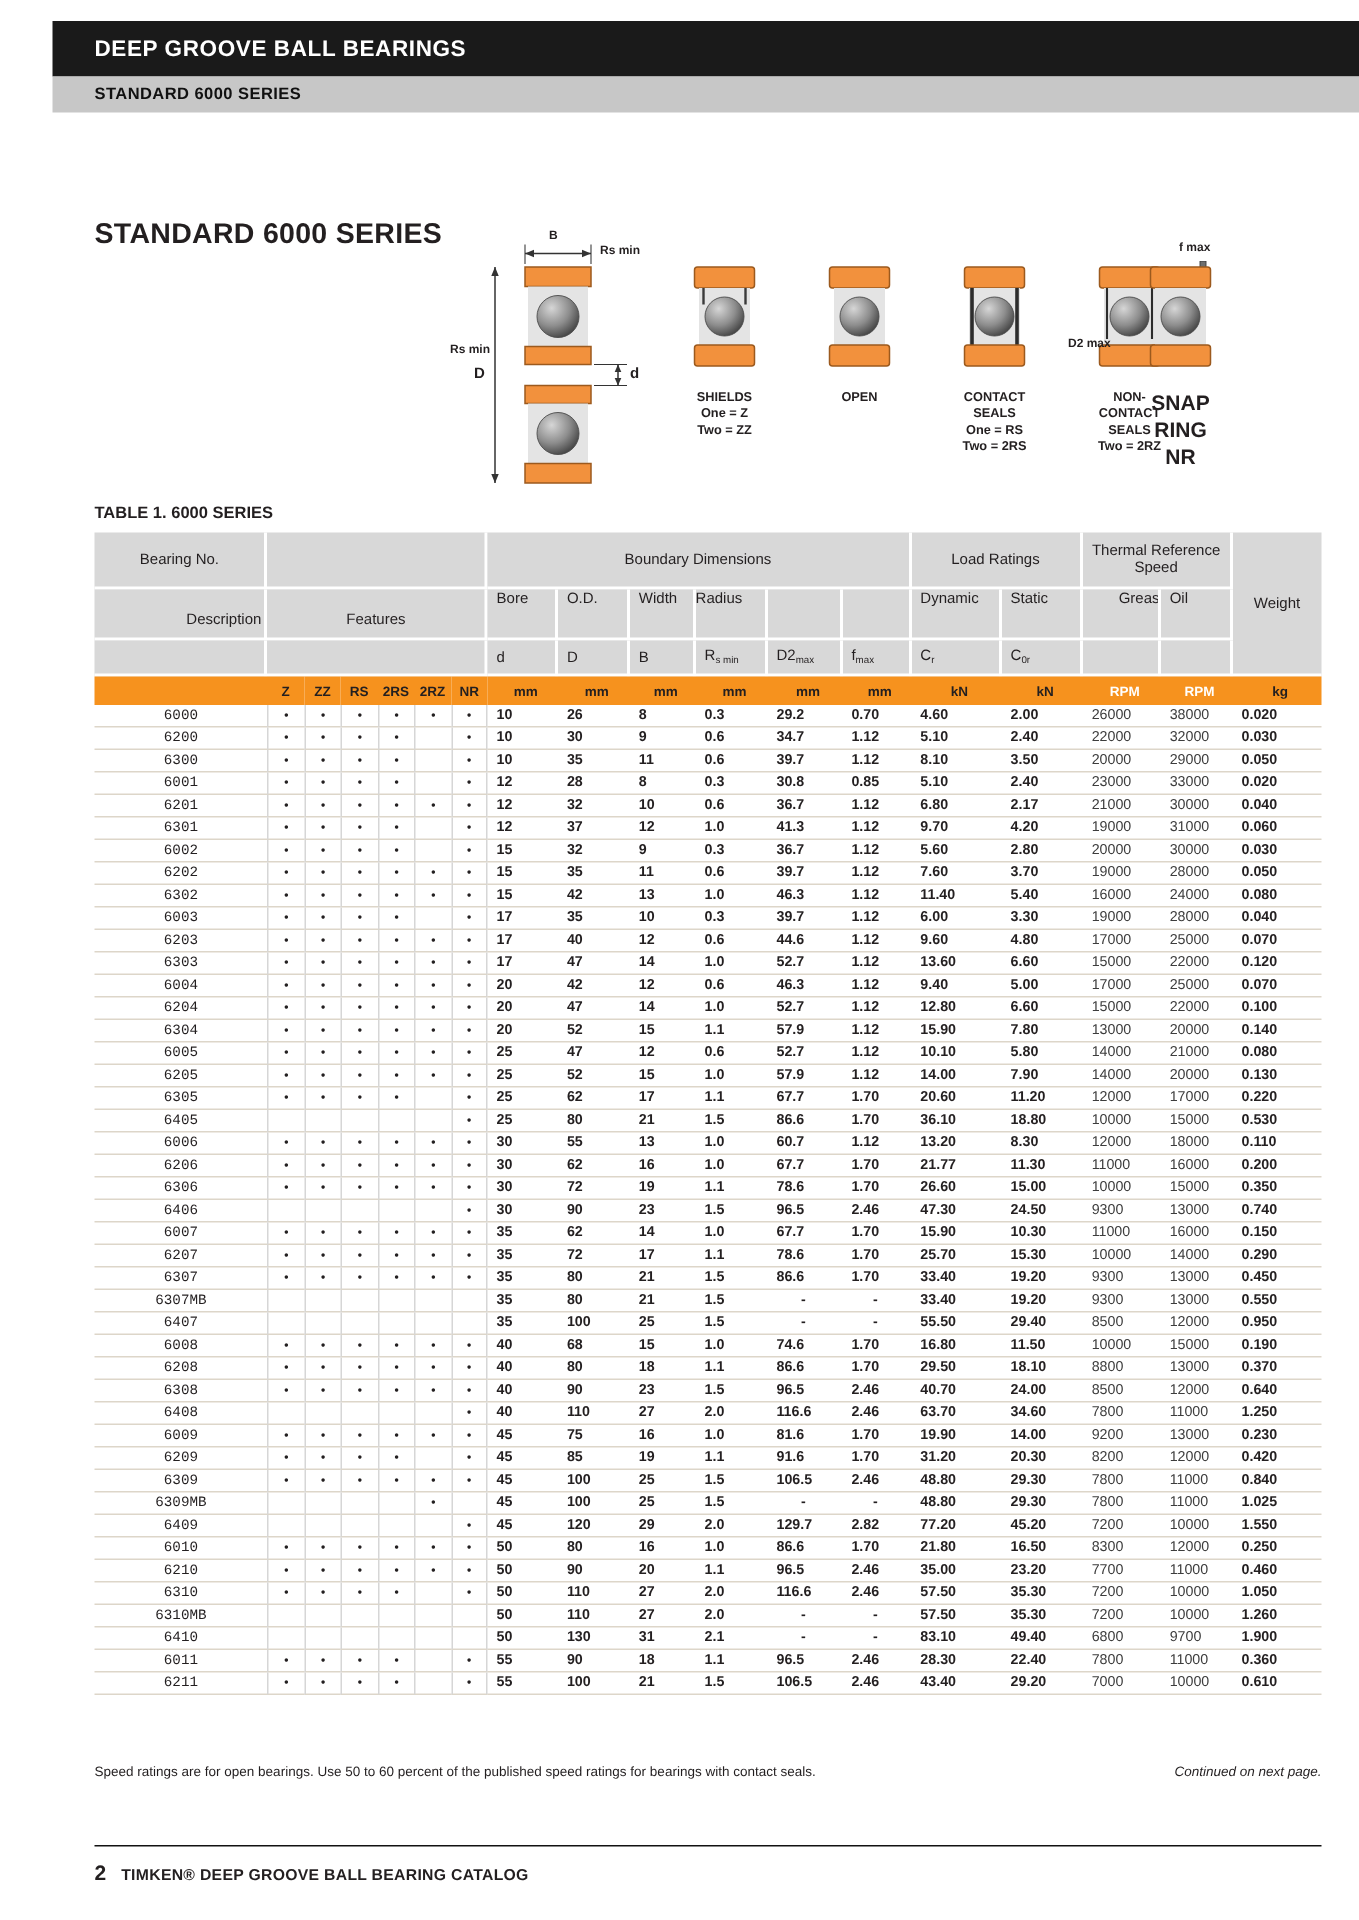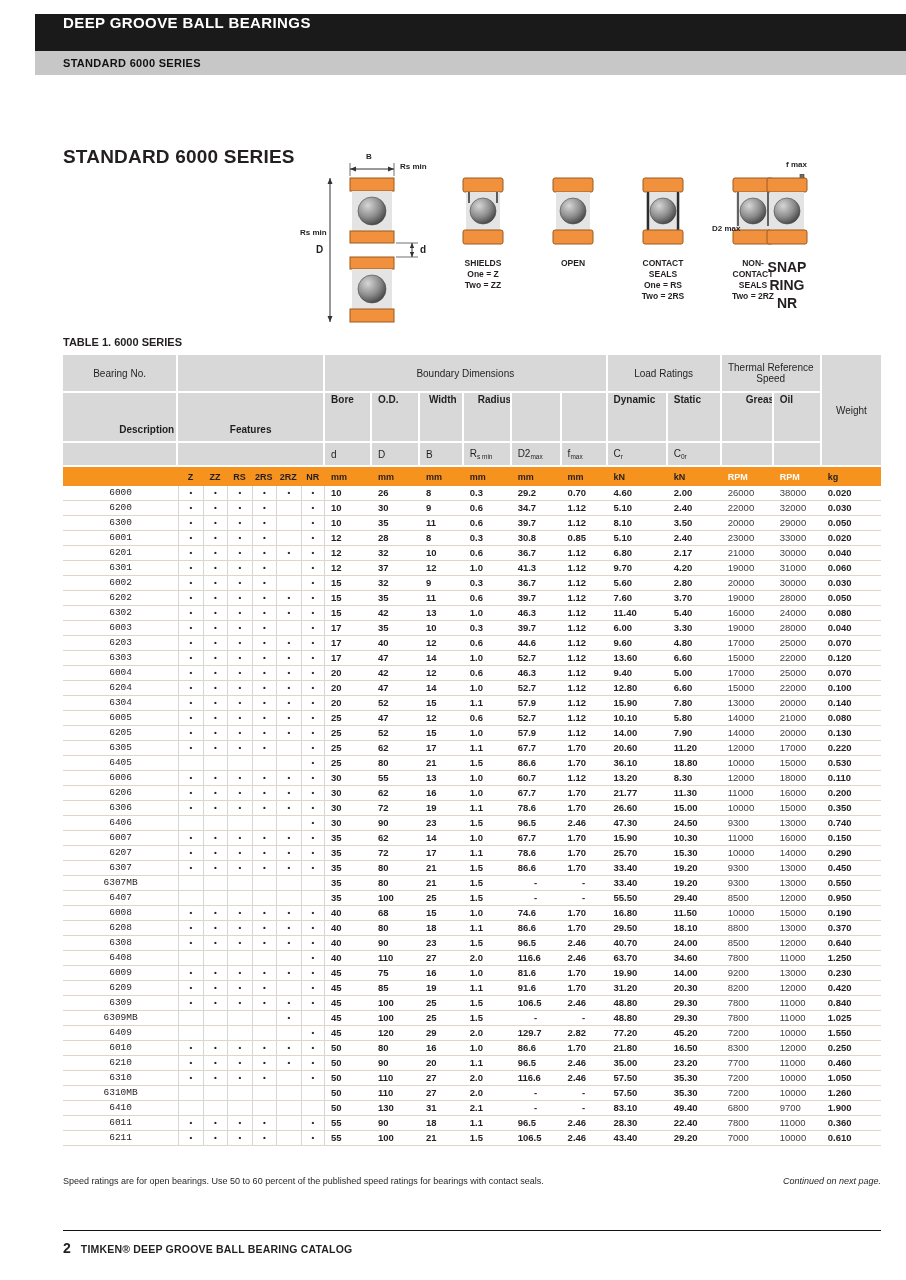--- a/index.html
+++ b/index.html
@@ -1,21 +1,21 @@
 <!DOCTYPE html>
 <html><head>
 <meta charset="utf-8">
 <style>
   html,body{margin:0;padding:0;}
   body{
     width:906px;height:1280px;position:relative;background:#ffffff;
     font-family:"Liberation Sans",sans-serif;color:#231f20;overflow:hidden;
   }
   
-  .topbar{position:absolute;left:35px;top:14px;right:0;height:37px;background:#1a1a1a;display:flex;align-items:flex-start;}
+  .topbar{position:absolute;left:35px;top:14px;right:0;height:37px;background:#1a1a1a;display:flex;align-items:center;}
   .topbar .t{color:#fff;font-weight:bold;font-size:15px;letter-spacing:.4px;margin-left:28px;}
   .subbar{position:absolute;left:35px;top:51px;right:0;height:24px;background:#c7c7c7;display:flex;align-items:center;}
   .subbar .t{color:#111;font-weight:bold;font-size:11px;letter-spacing:.3px;margin-left:28px;}
 
   .section-title{position:absolute;left:63px;top:146px;font-size:19px;font-weight:bold;letter-spacing:.2px;}
 
   
   .diagrams{position:absolute;left:0;top:158px;width:906px;height:192px;}
   .bigdiag{position:absolute;left:300px;top:2px;}
   .figrow{position:absolute;left:452px;top:16px;display:flex;gap:28px;}
@@ -27,26 +27,26 @@
 
   .table-title{position:absolute;left:63px;top:336px;font-size:11px;font-weight:bold;}
 
   
   .tablewrap{position:absolute;left:63px;top:355px;width:818px;}
   table{border-collapse:separate;border-spacing:0;table-layout:fixed;width:818px;}
   td{box-sizing:border-box;overflow:hidden;white-space:nowrap;}
   thead td{background:#d8d8d8;font-size:10px;text-align:center;vertical-align:middle;
            border-right:2px solid #fff;border-bottom:2px solid #fff;padding:1px 2px;}
   thead tr.rA td{height:38px;}
-  thead tr.rB td{height:50px;font-weight:bold;}
+  thead tr.rB td{height:34px;}
   thead tr.rC td{height:24px;}
   thead td.nob{border-right:none;}
   .sub{font-size:6.5px;vertical-align:-2px;}
   tr.units td{background:#f6921e;border:none;height:19px;font-size:9px;font-weight:bold;
-              color:#231f20;text-align:left;padding:1px 2px 1px 6px;vertical-align:middle;}
+              color:#231f20;text-align:center;padding:1px 2px 1px 6px;vertical-align:middle;}
   tr.units td.feat{ text-align:center;padding:1px 0;}
   tr.units td.white{color:#ffffff;}
   tbody td{height:14px;line-height:14px;font-size:9.5px;border-bottom:1px solid #ddd6c9;padding:0 2px;}
   tbody td.desc{text-align:center;font-weight:normal;font-family:Liberation Mono, monospace;}
   tbody td.feat{text-align:center;font-size:8px;font-weight:bold;border-left:1px solid #d6d6d6;}
   tbody td.feat:last-of-type{border-right:1px solid #d6d6d6;}
   tbody td.featend{border-right:1px solid #d6d6d6;}
   tbody td.num{font-weight:bold;text-align:left;padding-left:6px;}
   tbody td.speed{font-weight:normal;color:#3d3d3d;}
   tbody td.dash{text-align:center;padding-left:0;}
@@ -212,22 +212,22 @@
       <td colspan="6">Boundary Dimensions</td>
       <td colspan="2">Load Ratings</td>
       <td colspan="2" style="white-space:normal;line-height:1.15;">Thermal Reference Speed</td>
       <td rowspan="3" class="nob">Weight</td>
     </tr>
     <tr class="rB">
       <td style="vertical-align:bottom;padding-bottom:6px;text-align:right;">Description</td>
       <td colspan="6" style="vertical-align:bottom;padding-bottom:6px;">Features</td>
       <td style="vertical-align:top;text-align:left;padding-left:6px;">Bore</td>
       <td style="vertical-align:top;text-align:left;padding-left:6px;">O.D.</td>
-      <td style="vertical-align:top;text-align:center;padding-left:6px;">Width</td>
-      <td style="vertical-align:top;text-align:left;padding-left:14px;">Radius</td>
+      <td style="vertical-align:top;text-align:left;padding-left:6px;">Width</td>
+      <td style="vertical-align:top;text-align:left;padding-left:0;">Radius</td>
       <td></td>
       <td></td>
       <td style="vertical-align:top;text-align:left;padding-left:6px;">Dynamic</td>
       <td style="vertical-align:top;text-align:left;padding-left:6px;">Static</td>
       <td style="vertical-align:top;text-align:center;padding-left:24px;">Grease</td>
       <td style="vertical-align:top;text-align:left;padding-left:6px;">Oil</td>
     </tr>
     <tr class="rC">
       <td></td>
       <td colspan="6"></td>

